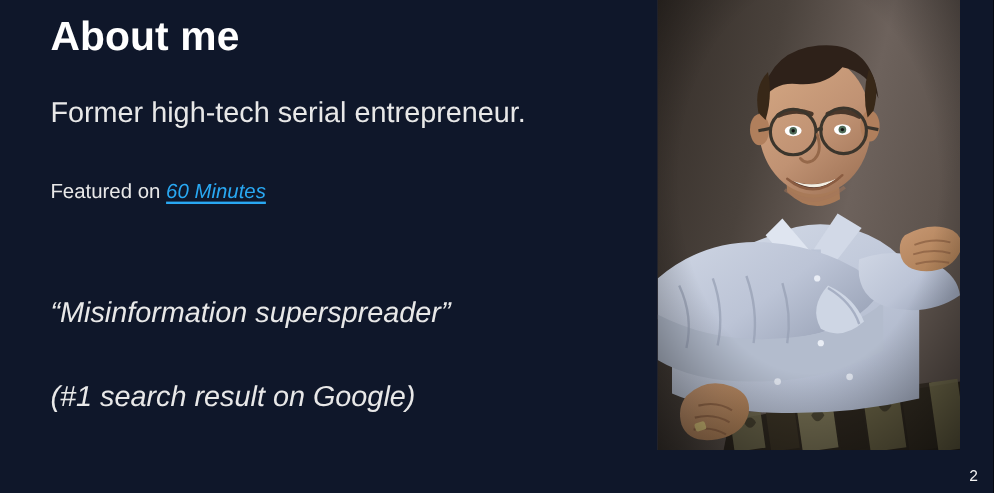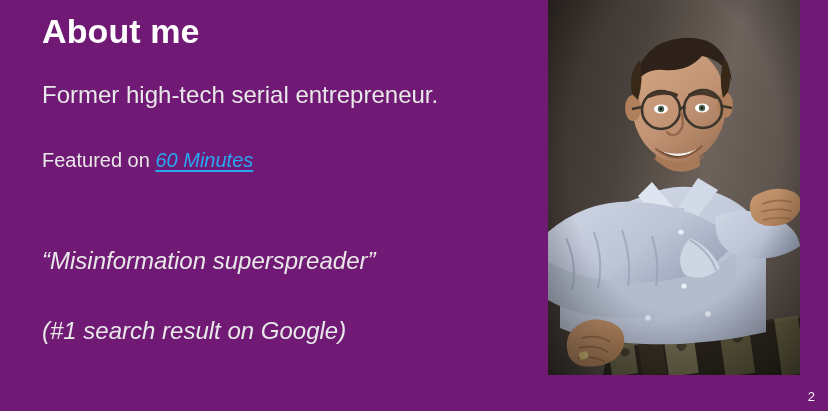--- a/index.html
+++ b/index.html
@@ -11,21 +11,21 @@
     width: 828px;
     height: 411px;
     overflow: hidden;
     font-family: "Liberation Sans", sans-serif;
     -webkit-font-smoothing: antialiased;
   }
   .slide {
     position: relative;
     width: 828px;
     height: 411px;
-    background: #701a75;
+    background: #0f172a;
   }
 
   
   .text-col {
     position: absolute;
     left: 42px;
     top: 0;
     width: 490px;
     height: 411px;
   }
@@ -46,21 +46,21 @@
     top: 79px;
     font-size: 24px;
     line-height: 32px;
     color: #e8e8e8;
     white-space: nowrap;
   }
   .body-line-2 {
     position: absolute;
     left: 0;
     top: 144px;
-    font-size: 20px;
+    font-size: 17px;
     line-height: 32px;
     color: #e8e8e8;
     white-space: nowrap;
   }
   .link {
     color: #29a8f2;
     font-style: italic;
     text-decoration: underline;
     text-underline-offset: 3px;
     text-decoration-thickness: 2px;

